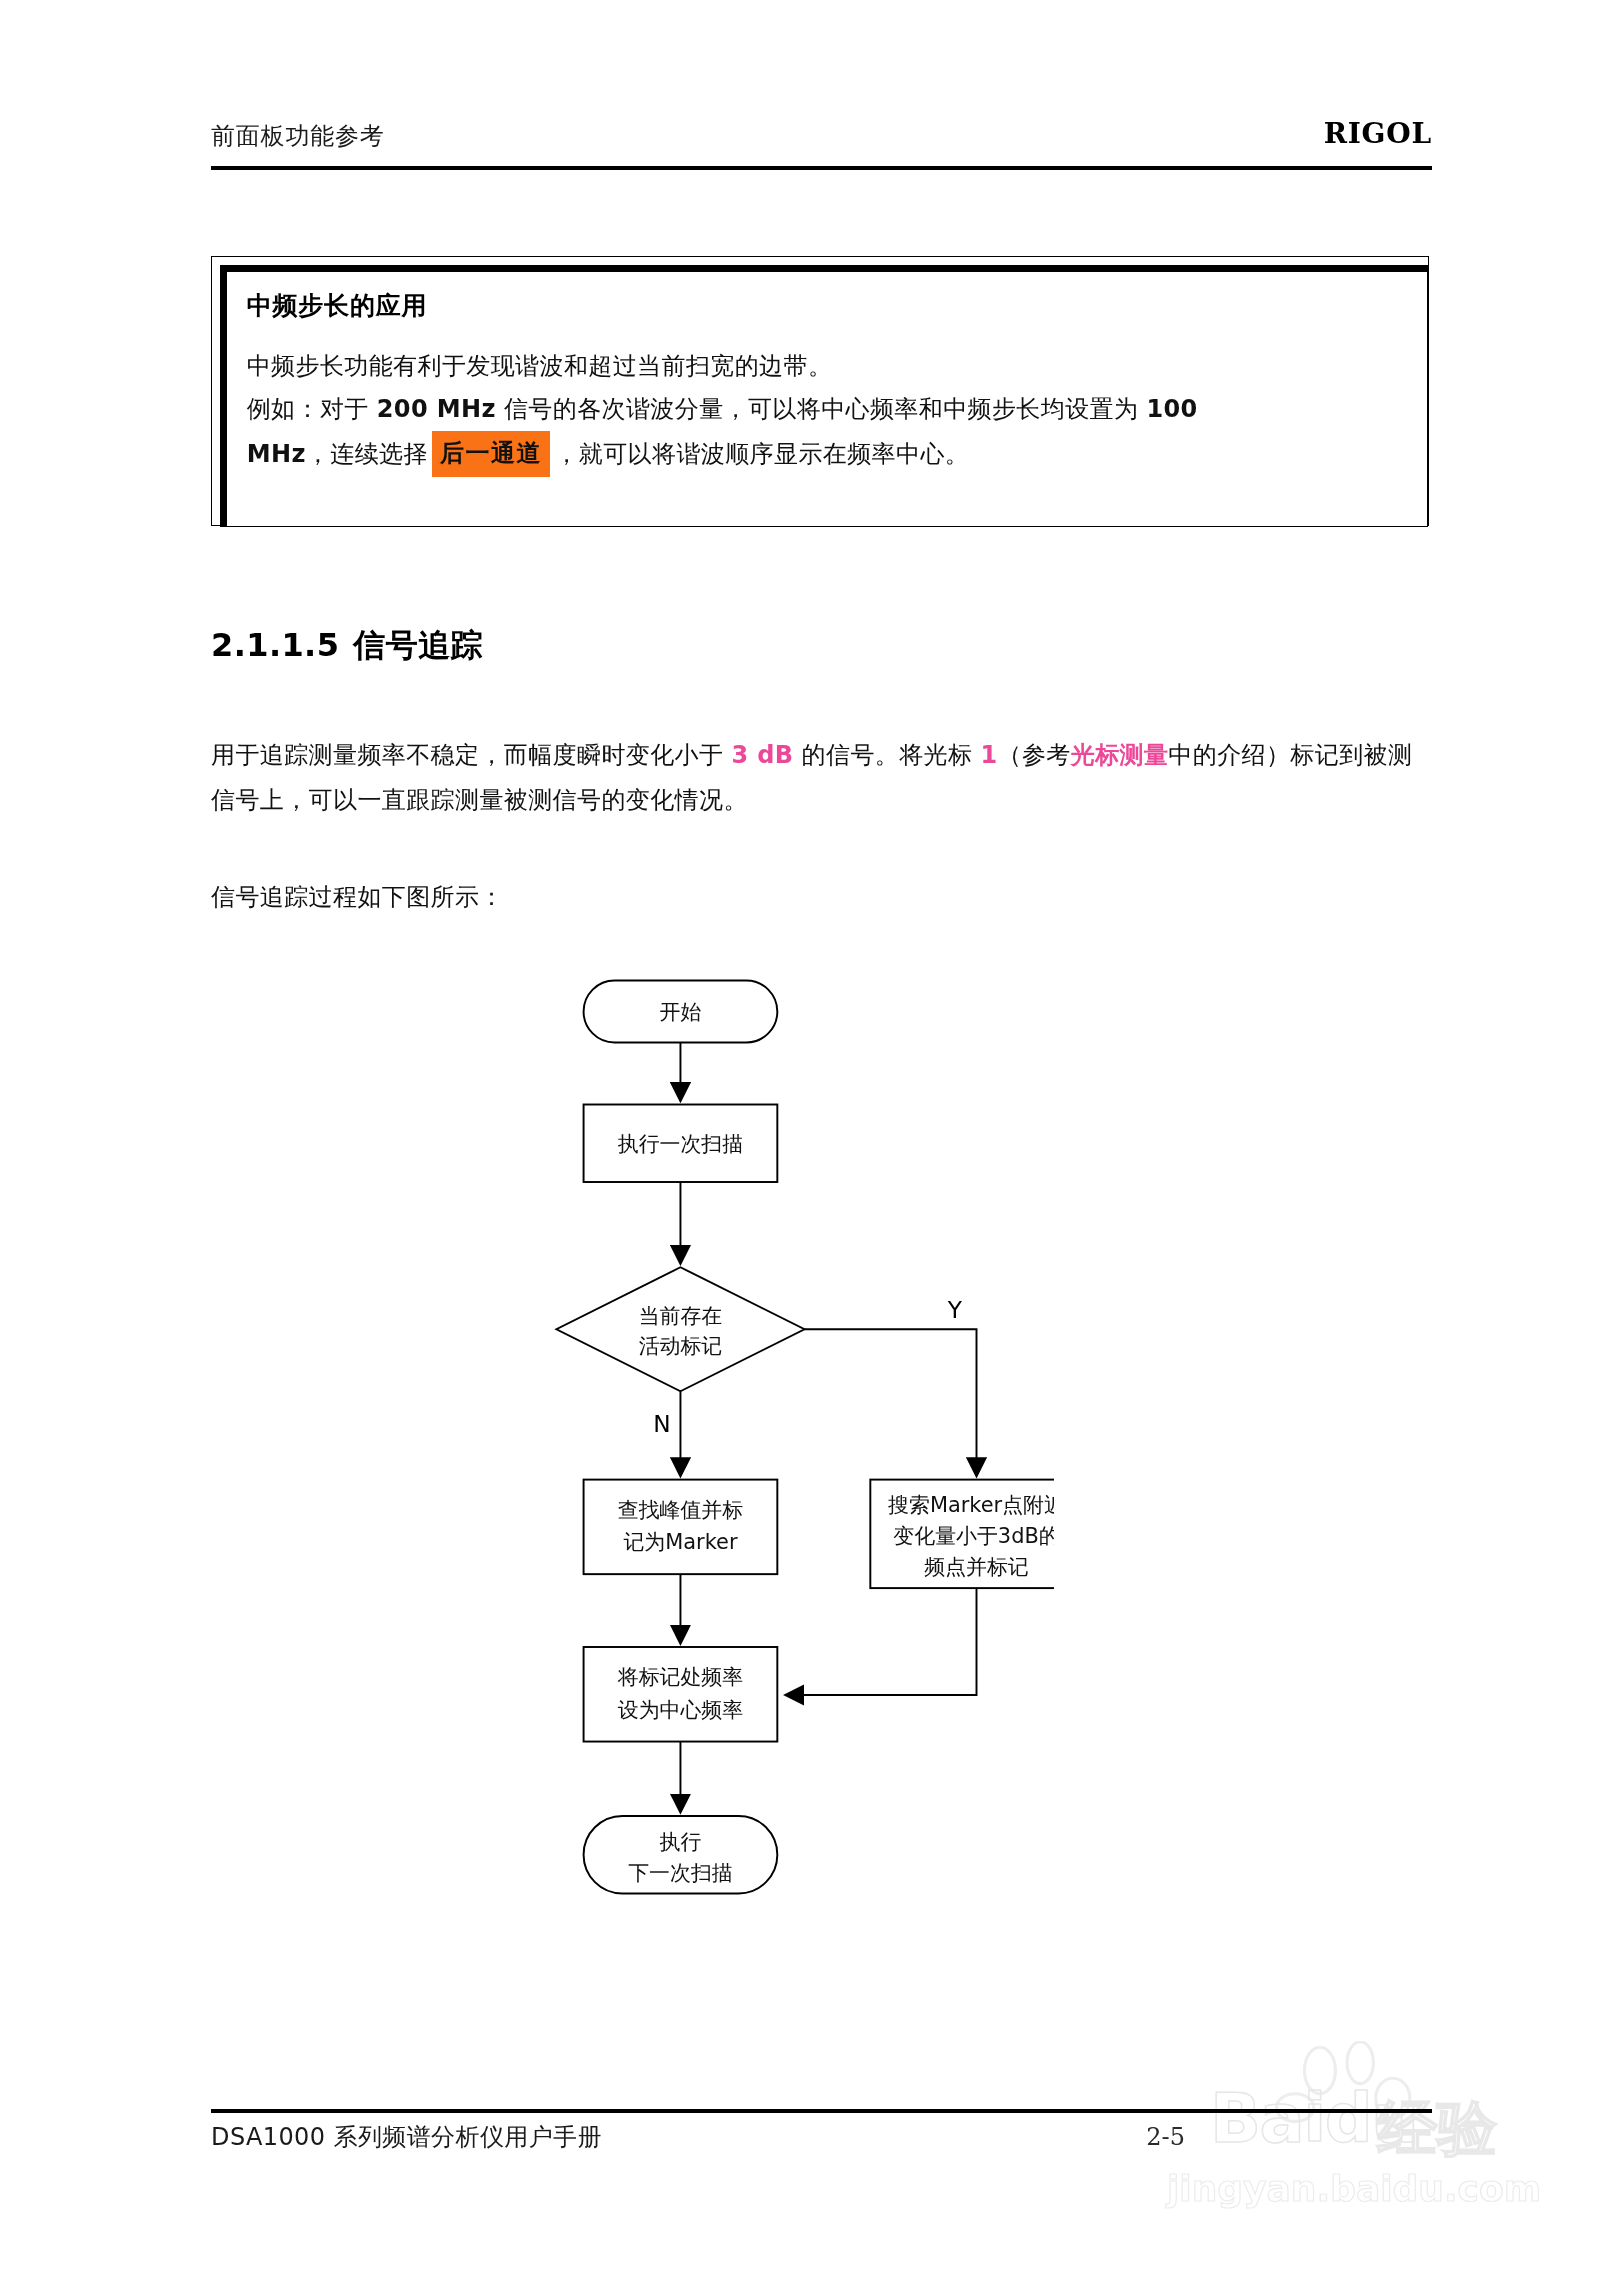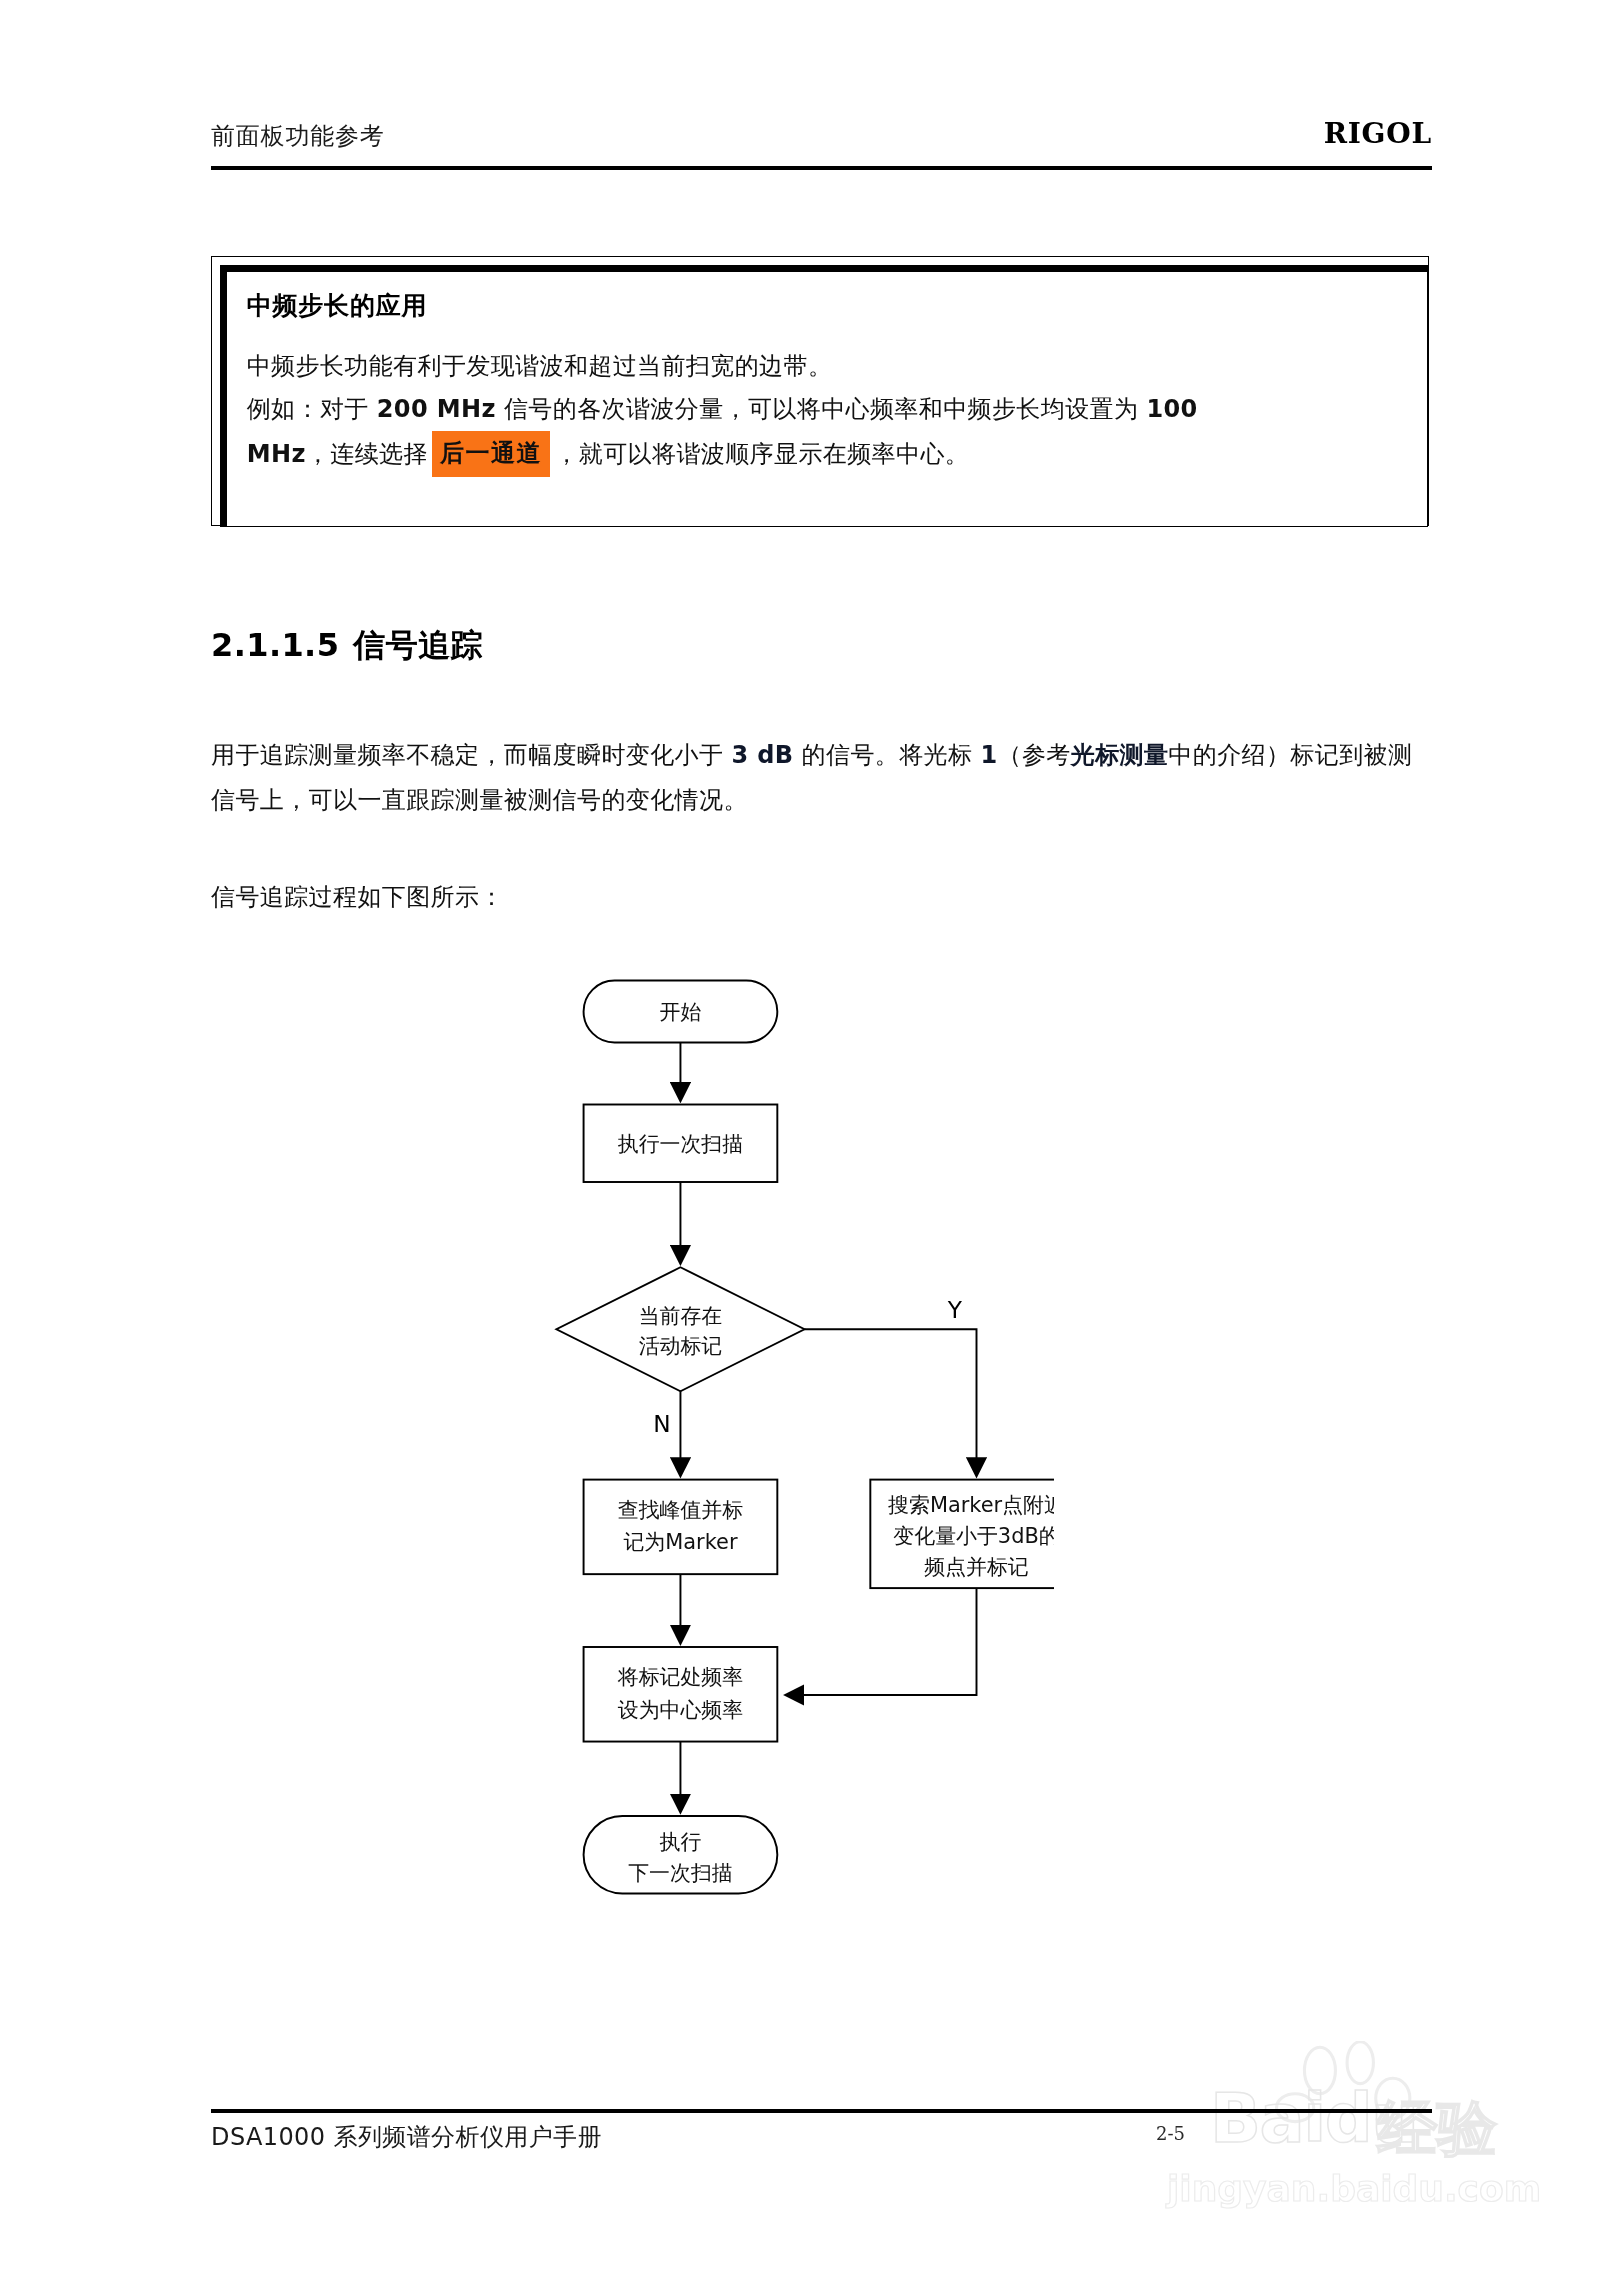--- a/index.html
+++ b/index.html
@@ -125,21 +125,21 @@
   .para {
     position: absolute;
     left: 211px;
     width: 1221px;
     font-family: "DejaVu Sans", sans-serif;
     font-size: 24px;
     line-height: 45px;
     letter-spacing: 0.4px;
     color: #111;
   }
-  .para b { font-weight: bold; color: #0f172a; }
+  .para b { font-weight: bold; color: #ec4899; }
   .para-1 { top: 733px; }
   .para-2 { top: 875px; }
 
   
   .flow {
     position: absolute;
     left: 434px;
     top: 965px;
     width: 620px;
     height: 1023px;
@@ -189,21 +189,21 @@
     font-family: "DejaVu Sans", sans-serif;
     font-size: 24px;
     letter-spacing: 0.4px;
     color: #1a1a1a;
   }
   .footer-page {
     position: absolute;
     right: 177px;
     top: 2123px;
     font-family: "DejaVu Serif", serif;
-    font-size: 18px;
+    font-size: 24px;
     color: #2a2a2a;
   }
 
   
   .watermark {
     position: absolute;
     left: 1145px;
     top: 2044px;
     width: 403px;
     height: 194px;

